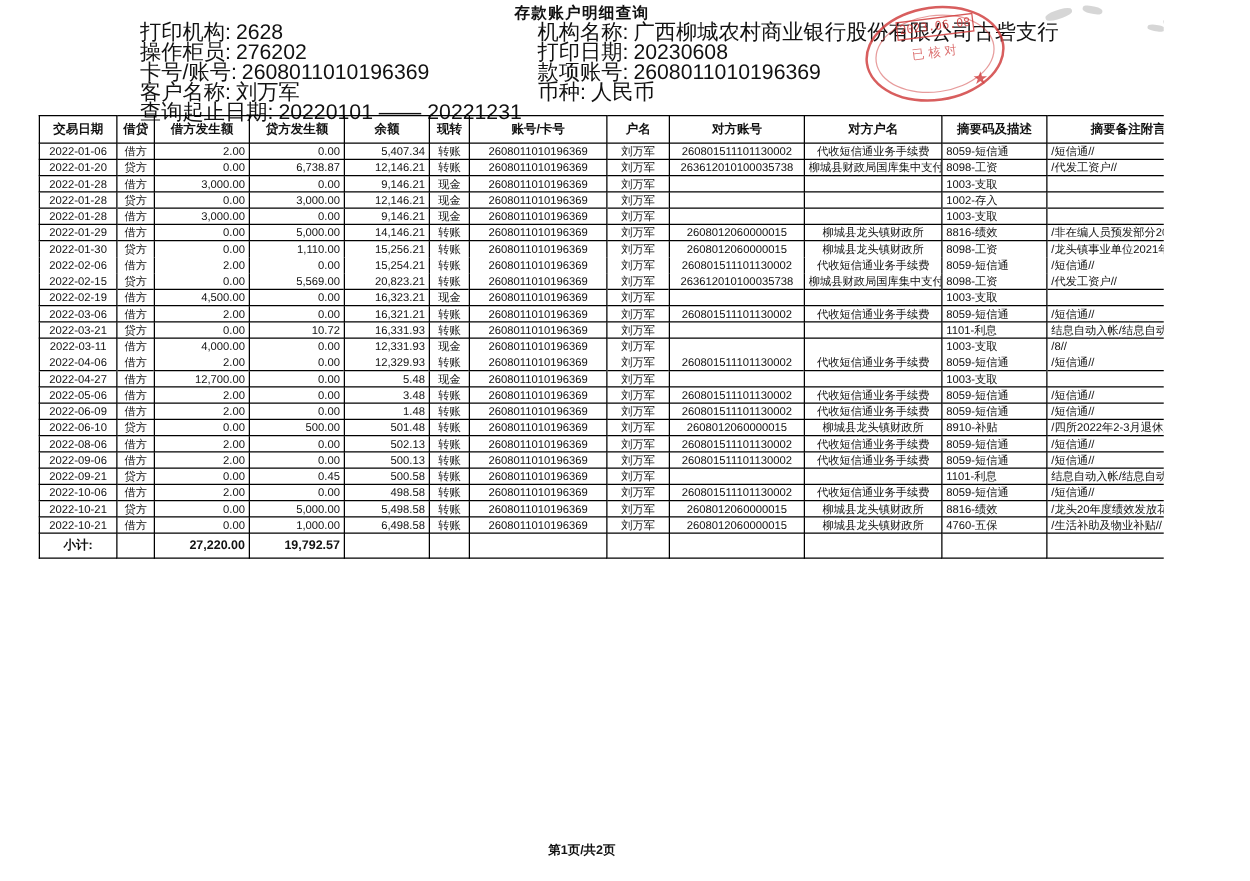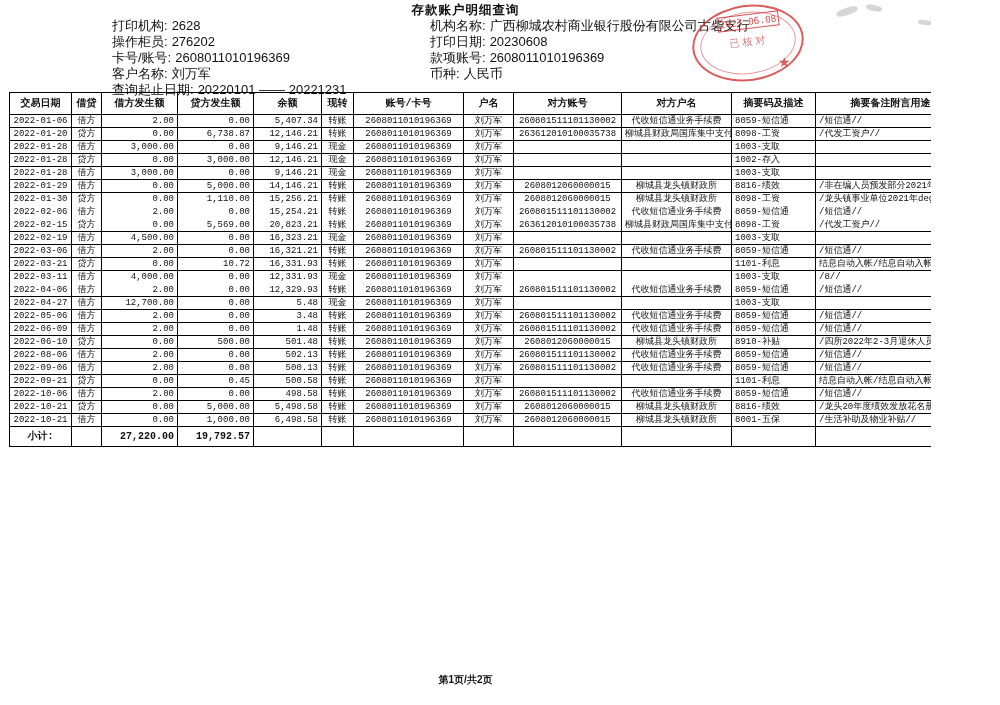--- a/index.html
+++ b/index.html
@@ -21,21 +21,21 @@
     position: absolute;
     top: 2px; left: 0; width: 100%;
     text-align: center;
     font-size: 12.5px;
     font-weight: bold;
     letter-spacing: 1px;
   }
   .header-block {
     position: absolute;
     top: 18px;
-    font-size: 13px;
+    font-size: 17px;
     line-height: 16px;
   }
   .header-left { left: 112px; }
   .header-right { left: 430px; }
   .header-block .row { white-space: nowrap; }
   .header-block .lbl { display: inline-block; }
   .header-block .val { display: inline-block; margin-left: 4px; }
 
   
   .stamp {
@@ -100,26 +100,25 @@
     border-radius: 40%;
   }
   .smudge.s1 { left: 836px; top: 8px;  width: 22px; height: 7px; transform: rotate(-18deg); }
   .smudge.s2 { left: 866px; top: 5px;  width: 16px; height: 6px; transform: rotate(12deg); }
   .smudge.s3 { left: 930px; top: 10px; width: 24px; height: 8px; transform: rotate(-22deg); }
   .smudge.s4 { left: 918px; top: 20px; width: 14px; height: 5px; transform: rotate(8deg); }
 
   
   table.stmt {
     position: absolute;
-    left: 9px; top: 92px;
+    left: 31px; top: 92px;
     width: 956px;
     border-collapse: collapse;
     font-size: 9px;
     table-layout: fixed;
-    font-family: Liberation Mono, monospace;
   }
   table.stmt th, table.stmt td {
     border: 1px solid #000;
     padding: 0 3px;
     line-height: 12px;
     height: 13px;
     overflow: hidden;
     white-space: nowrap;
   }
   table.stmt thead th {
@@ -545,21 +544,21 @@
           <td class="c">2022-10-21</td>
           <td class="c">借方</td>
           <td class="r">0.00</td>
           <td class="r">1,000.00</td>
           <td class="r">6,498.58</td>
           <td class="c">转账</td>
           <td class="c">2608011010196369</td>
           <td class="c">刘万军</td>
           <td class="c">2608012060000015</td>
           <td class="c">柳城县龙头镇财政所</td>
-          <td class="l">8001-五保</td>
+          <td class="l">4760-五保</td>
           <td class="l">/生活补助及物业补贴//</td>
         </tr>
         <tr class="subtotal">
           <td class="c">小计:</td>
           <td></td>
           <td class="r">27,220.00</td>
           <td class="r">19,792.57</td>
           <td></td>
           <td></td>
           <td></td>

